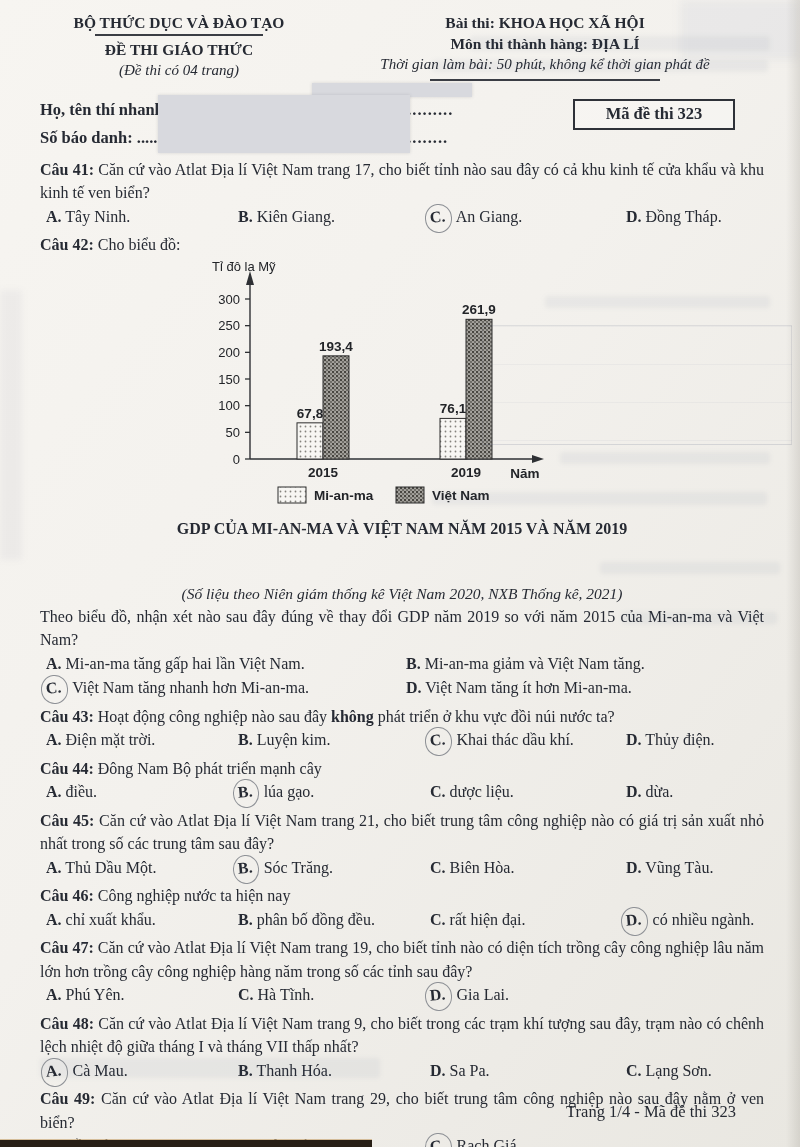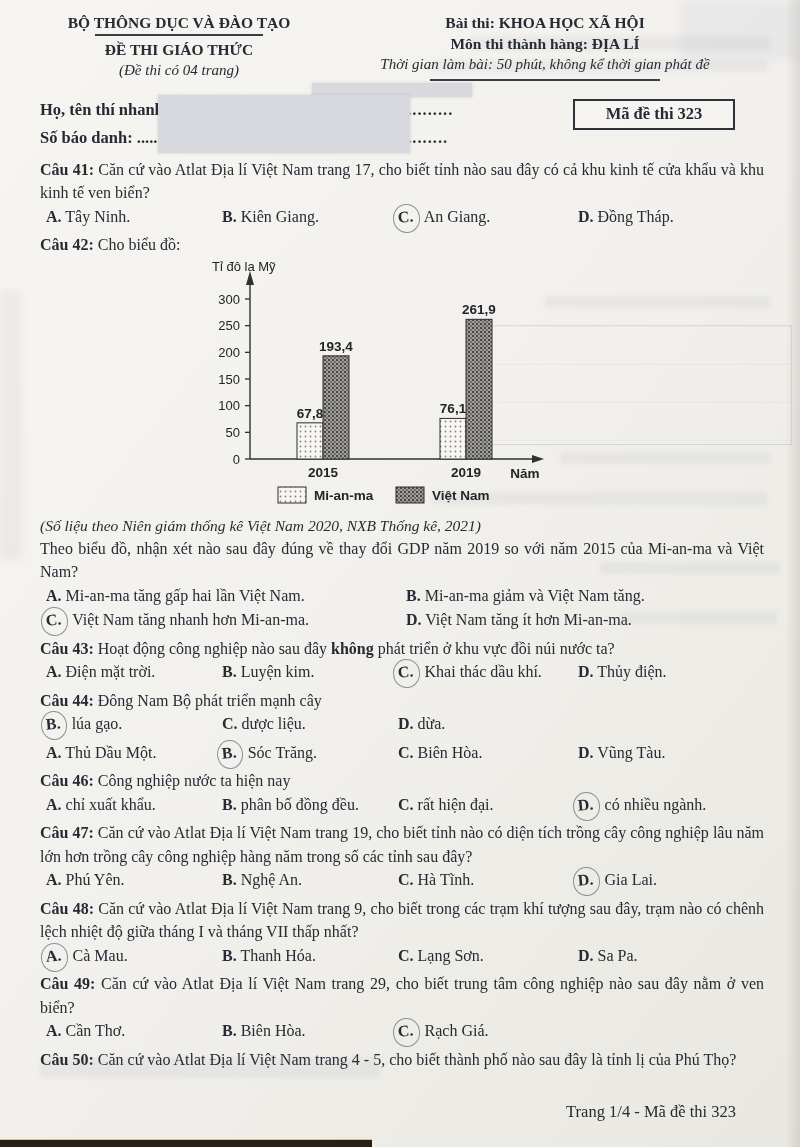--- a/index.html
+++ b/index.html
@@ -44,32 +44,32 @@
   .code-box{
     position:absolute;right:27px;top:3px;width:158px;height:27px;border:2px solid #2e3138;
     display:flex;align-items:center;justify-content:center;font-weight:bold;font-size:16.5px;background:rgba(255,255,255,0.25);text-align:center;
   }
   
   .questions{margin:4px 36px 0 40px;}
   .q{margin-bottom:3px;}
   .stem{font-size:16px;line-height:23.5px;text-align:justify;margin:0;}
   .qnum{font-weight:bold;}
   .opts{display:grid;padding-left:6px;margin:0;}
-  .opts.c4{grid-template-columns:176px 176px 180px 1fr;}
+  .opts.c4{grid-template-columns:176px 176px 180px 1fr;gap:16px;}
   .opts.c2{grid-template-columns:360px 1fr;}
   .opt{font-size:16px;line-height:24.5px;white-space:nowrap;}
   .letter{font-weight:bold;}
   .circ{
     display:inline-block;border:1.6px solid #8e9196;border-radius:50%;
     padding:0 5px 2px 4px;margin:-2px 1px -2px -5px;transform:rotate(-5deg);
   }
   
   .chart-wrap{margin:2px 0 0 148px;}
   .chart-title{text-align:center;font-weight:bold;font-size:16px;line-height:21px;margin-top:3px;}
-  .chart-source{text-align:left;font-style:italic;font-size:15.5px;line-height:21px;margin-bottom:1px;}
+  .chart-source{text-align:center;font-style:italic;font-size:15.5px;line-height:21px;margin-bottom:1px;margin-top:44px;}
   .chart-svg text{font-family:"Liberation Sans", sans-serif;fill:#222428;}
   
   .foot{position:absolute;right:64px;bottom:25px;font-size:16.5px;}
 </style>
 </head>
 <body>
 
 <div class="page">
 
   <div class="bt" style="left:470px;top:36px;width:300px;height:15px;"></div>
@@ -80,21 +80,21 @@
   <div class="bt" style="left:432px;top:492px;width:335px;height:13px;"></div>
   <div class="bt" style="left:600px;top:562px;width:180px;height:12px;"></div>
   <div class="bt" style="left:622px;top:612px;width:155px;height:12px;"></div>
   <div class="bt" style="left:40px;top:1058px;width:340px;height:20px;"></div>
   <div class="smudge-left"></div>
   <div class="smudge-tr"></div>
   <div class="edge-right"></div>
 
   <header class="hdr">
     <div class="hdr-left">
-      <div class="h-b">BỘ THÔNG DỤC VÀ ĐÀO TẠO</div>
+      <div class="h-b">BỘ THỨC DỤC VÀ ĐÀO TẠO</div>
       <div class="uline ul-left"></div>
       <div class="h-b">ĐỀ THI GIÁO THỨC</div>
       <div class="h-i">(Đề thi có 04 trang)</div>
     </div>
     <div class="hdr-right">
       <div class="h-b">Bài thi: KHOA HỌC XÃ HỘI</div>
       <div class="h-b">Môn thi thành hàng: ĐỊA LÍ</div>
       <div class="h-i">Thời gian làm bài: 50 phút, không kể thời gian phát đề</div>
       <div class="uline ul-right"></div>
     </div>
@@ -170,20 +170,21 @@
             <rect x="252" y="159.41333333333333" width="26" height="40.586666666666666" fill="url(#pat-dots)" stroke="#2c2c2c" stroke-width="1"></rect>
             <text x="265" y="154.41333333333333" font-size="13.5" text-anchor="middle" font-weight="600">76,1</text>
             <rect x="278" y="60.32000000000002" width="26" height="139.67999999999998" fill="url(#pat-hatch)" stroke="#2c2c2c" stroke-width="1"></rect>
             <text x="291" y="55.32000000000002" font-size="13.5" text-anchor="middle" font-weight="600">261,9</text>
             <text x="278" y="218" font-size="13.5" text-anchor="middle" font-weight="600">2019</text>
             <rect x="90" y="228" width="28" height="16" fill="url(#pat-dots)" stroke="#2c2c2c" stroke-width="1"></rect>
             <text x="126" y="241" font-size="13.5" font-weight="600">Mi-an-ma</text>
             <rect x="208" y="228" width="28" height="16" fill="url(#pat-hatch)" stroke="#2c2c2c" stroke-width="1"></rect>
             <text x="244" y="241" font-size="13.5" font-weight="600">Việt Nam</text>
           </svg></div>
+        <div class="chart-title">GDP CỦA MI-AN-MA VÀ VIỆT NAM NĂM 2015 VÀ NĂM 2019</div>
         <div class="chart-source">(Số liệu theo Niên giám thống kê Việt Nam 2020, NXB Thống kê, 2021)</div>
         <p class="stem">Theo biểu đồ, nhận xét nào sau đây đúng về thay đổi GDP năm 2019 so với năm 2015 của Mi-an-ma và Việt Nam?</p>
         <div class="opts c2">
           <span class="opt"><span class="letter">A.</span> Mi-an-ma tăng gấp hai lần Việt Nam.</span>
           <span class="opt"><span class="letter">B.</span> Mi-an-ma giảm và Việt Nam tăng.</span>
           <span class="opt"><span class="letter circ">C.</span> Việt Nam tăng nhanh hơn Mi-an-ma.</span>
           <span class="opt"><span class="letter">D.</span> Việt Nam tăng ít hơn Mi-an-ma.</span>
         </div>
       </div>
       <div class="q">
@@ -191,58 +192,59 @@
         <div class="opts c4">
           <span class="opt"><span class="letter">A.</span> Điện mặt trời.</span>
           <span class="opt"><span class="letter">B.</span> Luyện kim.</span>
           <span class="opt"><span class="letter circ">C.</span> Khai thác dầu khí.</span>
           <span class="opt"><span class="letter">D.</span> Thủy điện.</span>
         </div>
       </div>
       <div class="q">
         <p class="stem"><span class="qnum">Câu 44: </span>Đông Nam Bộ phát triển mạnh cây</p>
         <div class="opts c4">
+          <span class="opt"><span class="letter">A.</span> điều.</span>
           <span class="opt"><span class="letter circ">B.</span> lúa gạo.</span>
           <span class="opt"><span class="letter">C.</span> dược liệu.</span>
           <span class="opt"><span class="letter">D.</span> dừa.</span>
         </div>
       </div>
       <div class="q">
+        <p class="stem"><span class="qnum">Câu 45: </span>Căn cứ vào Atlat Địa lí Việt Nam trang 21, cho biết trung tâm công nghiệp nào có giá trị sản xuất nhỏ nhất trong số các trung tâm sau đây?</p>
         <div class="opts c4">
           <span class="opt"><span class="letter">A.</span> Thủ Dầu Một.</span>
           <span class="opt"><span class="letter circ">B.</span> Sóc Trăng.</span>
           <span class="opt"><span class="letter">C.</span> Biên Hòa.</span>
           <span class="opt"><span class="letter">D.</span> Vũng Tàu.</span>
         </div>
       </div>
       <div class="q">
         <p class="stem"><span class="qnum">Câu 46: </span>Công nghiệp nước ta hiện nay</p>
         <div class="opts c4">
           <span class="opt"><span class="letter">A.</span> chỉ xuất khẩu.</span>
           <span class="opt"><span class="letter">B.</span> phân bố đồng đều.</span>
           <span class="opt"><span class="letter">C.</span> rất hiện đại.</span>
           <span class="opt"><span class="letter circ">D.</span> có nhiều ngành.</span>
         </div>
       </div>
       <div class="q">
         <p class="stem"><span class="qnum">Câu 47: </span>Căn cứ vào Atlat Địa lí Việt Nam trang 19, cho biết tỉnh nào có diện tích trồng cây công nghiệp lâu năm lớn hơn trồng cây công nghiệp hàng năm trong số các tỉnh sau đây?</p>
         <div class="opts c4">
           <span class="opt"><span class="letter">A.</span> Phú Yên.</span>
-          <span class="opt"><span class="letter">B.</span> Nghệ An.</span>
           <span class="opt"><span class="letter">C.</span> Hà Tĩnh.</span>
           <span class="opt"><span class="letter circ">D.</span> Gia Lai.</span>
         </div>
       </div>
       <div class="q">
         <p class="stem"><span class="qnum">Câu 48: </span>Căn cứ vào Atlat Địa lí Việt Nam trang 9, cho biết trong các trạm khí tượng sau đây, trạm nào có chênh lệch nhiệt độ giữa tháng I và tháng VII thấp nhất?</p>
         <div class="opts c4">
           <span class="opt"><span class="letter circ">A.</span> Cà Mau.</span>
           <span class="opt"><span class="letter">B.</span> Thanh Hóa.</span>
+          <span class="opt"><span class="letter">D.</span> Sa Pa.</span>
           <span class="opt"><span class="letter">C.</span> Lạng Sơn.</span>
-          <span class="opt"><span class="letter">D.</span> Sa Pa.</span>
         </div>
       </div>
       <div class="q">
         <p class="stem"><span class="qnum">Câu 49: </span>Căn cứ vào Atlat Địa lí Việt Nam trang 29, cho biết trung tâm công nghiệp nào sau đây nằm ở ven biển?</p>
         <div class="opts c4">
           <span class="opt"><span class="letter">A.</span> Cần Thơ.</span>
           <span class="opt"><span class="letter">B.</span> Biên Hòa.</span>
           <span class="opt"><span class="letter circ">C.</span> Rạch Giá.</span>
         </div>
       </div>

